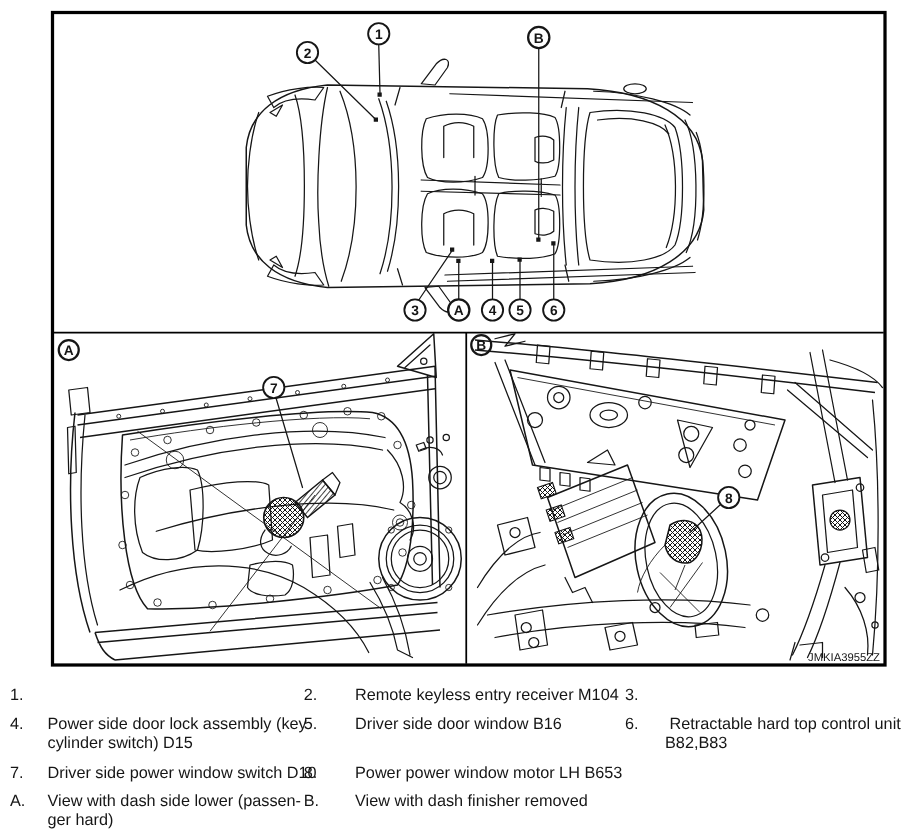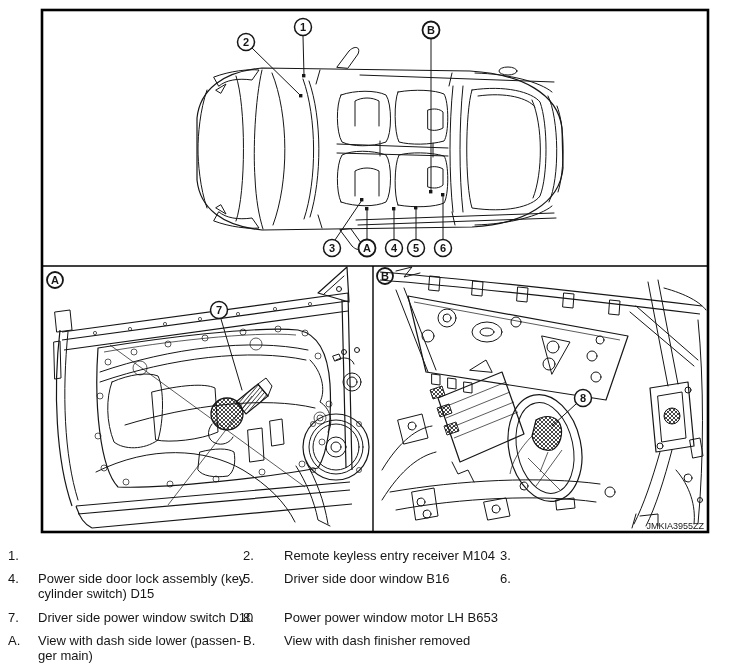--- a/index.html
+++ b/index.html
@@ -333,33 +333,35 @@
     <span class="num">4.</span>
     <span class="txt">Power side door lock assembly (key
 cylinder switch) D15</span>
   </div>
   <div class="legend-cell c2" style="left:243px;top:571px;width:252px">
     <span class="num">5.</span>
     <span class="txt">Driver side door window B16</span>
   </div>
   <div class="legend-cell c3" style="left:500px;top:571px;width:236px">
     <span class="num">6.</span>
+    <span class="txt"> Retractable hard top control unit
+B82,B83</span>
   </div>
   <div class="legend-cell c1" style="left:8px;top:610px;width:232px">
     <span class="num">7.</span>
     <span class="txt">Driver side power window switch D10</span>
   </div>
   <div class="legend-cell c2" style="left:243px;top:610px;width:252px">
     <span class="num">8.</span>
     <span class="txt">Power power window motor LH B653</span>
   </div>
   <div class="legend-cell c1" style="left:8px;top:633px;width:232px">
     <span class="num">A.</span>
     <span class="txt">View with dash side lower (passen-
-ger main)</span>
+ger hard)</span>
   </div>
   <div class="legend-cell c2" style="left:243px;top:633px;width:252px">
     <span class="num">B.</span>
     <span class="txt">View with dash finisher removed</span>
   </div>
 </div>
 
 </div>
 
 </body></html>

